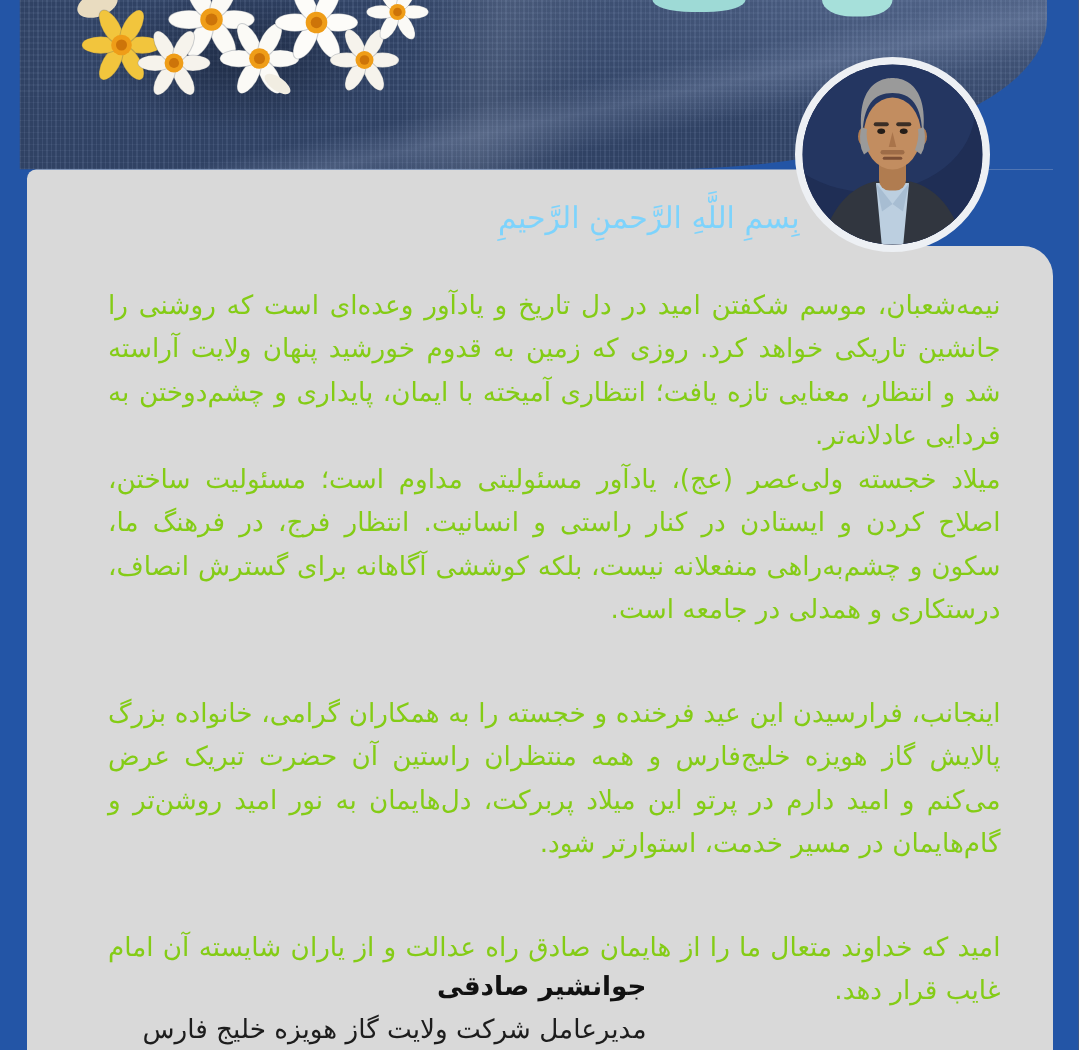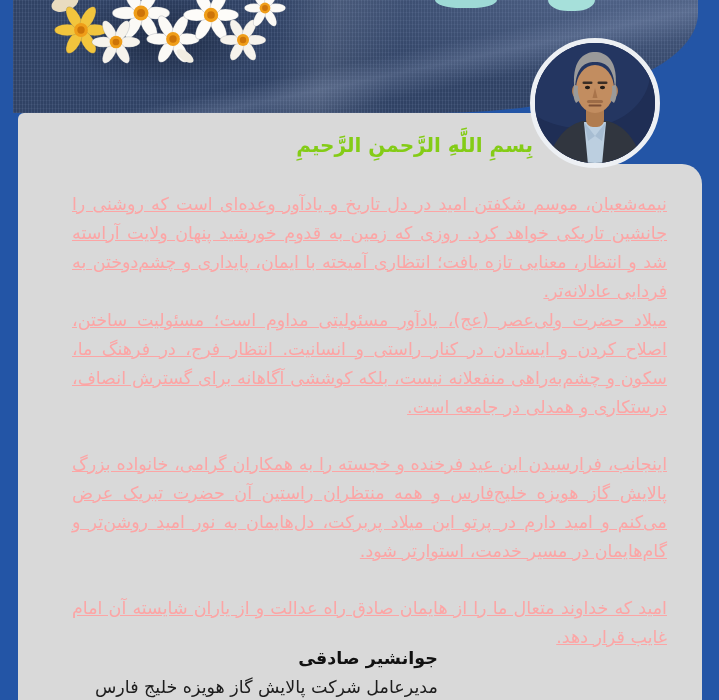--- a/index.html
+++ b/index.html
@@ -43,30 +43,29 @@
   }
   
   .portrait{
     position:absolute;left:530px;top:38px;width:120px;height:120px;
     border:5px solid #edf0f4;border-radius:50%;overflow:hidden;
     background:#1f2e55;z-index:4;
   }
   
   .bismillah{
     position:absolute;top:133px;right:186px;z-index:5;
-    font-size:20px;font-weight:700;color:#84cc16;white-space:nowrap;text-align:center;
+    font-size:20px;font-weight:400;color:#7dd3fc;white-space:nowrap;text-align:center;
   }
   .body-text{
     position:absolute;top:190px;left:72px;right:52px;z-index:5;
-    font-size:17.5px;line-height:29px;color:#fca5a5;
+    font-size:17.5px;line-height:29px;color:#84cc16;
     text-align:justify;
-    text-decoration:underline;
   }
   .body-text p{margin:0;}
-  .body-text p.spaced{margin-top:28px;}
+  .body-text p.spaced{margin-top:40px;}
   .signature{
     position:absolute;left:95px;top:648px;z-index:5;color:#111;
     direction:rtl;text-align:right;white-space:nowrap;
   }
   .sig-name{font-size:17.5px;font-weight:700;}
   .sig-title{font-size:17.5px;margin-top:9px;color:#1d1d1d;}
 </style>
 </head>
 <body>
 
@@ -141,23 +140,23 @@
       <path d="M60,45 l-2.5,10 h5 z" fill="#a9744a"></path>
       <rect x="52" y="57" width="16" height="3" rx="1.5" fill="#8a5a3a" opacity="0.65"></rect>
       <rect x="53.5" y="61.5" width="13" height="2" rx="1" fill="#7d4f35"></rect>
     </svg>
   </div>
 
   <div class="bismillah">بِسمِ اللَّهِ الرَّحمنِ الرَّحیمِ</div>
 
   <div class="body-text">
     <p>نیمه‌شعبان، موسم شکفتن امید در دل تاریخ و یادآور وعده‌ای است که روشنی را جانشین تاریکی خواهد کرد. روزی که زمین به قدوم خورشید پنهان ولایت آراسته شد و انتظار، معنایی تازه یافت؛ انتظاری آمیخته با ایمان، پایداری و چشم‌دوختن به فردایی عادلانه‌تر.</p>
-    <p>میلاد حضرت ولی‌عصر (عج)، یادآور مسئولیتی مداوم است؛ مسئولیت ساختن، اصلاح کردن و ایستادن در کنار راستی و انسانیت. انتظار فرج، در فرهنگ ما، سکون و چشم‌به‌راهی منفعلانه نیست، بلکه کوششی آگاهانه برای گسترش انصاف، درستکاری و همدلی در جامعه است.</p>
+    <p>میلاد خجسته ولی‌عصر (عج)، یادآور مسئولیتی مداوم است؛ مسئولیت ساختن، اصلاح کردن و ایستادن در کنار راستی و انسانیت. انتظار فرج، در فرهنگ ما، سکون و چشم‌به‌راهی منفعلانه نیست، بلکه کوششی آگاهانه برای گسترش انصاف، درستکاری و همدلی در جامعه است.</p>
     <p class="spaced">اینجانب، فرارسیدن این عید فرخنده و خجسته را به همکاران گرامی، خانواده بزرگ پالایش گاز هویزه خلیج‌فارس و همه منتظران راستین آن حضرت تبریک عرض می‌کنم و امید دارم در پرتو این میلاد پربرکت، دل‌هایمان به نور امید روشن‌تر و گام‌هایمان در مسیر خدمت، استوارتر شود.</p>
     <p class="spaced">امید که خداوند متعال ما را از هایمان صادق راه عدالت و از یاران شایسته آن امام غایب قرار دهد.</p>
   </div>
 
   <div class="signature">
     <div class="sig-name">جوانشیر صادقی</div>
-    <div class="sig-title">مدیرعامل شرکت پالایش گاز هویزه خلیج فارس</div>
+    <div class="sig-title">مدیرعامل شرکت ولایت گاز هویزه خلیج فارس</div>
   </div>
 
 </div>
 
 </body></html>

